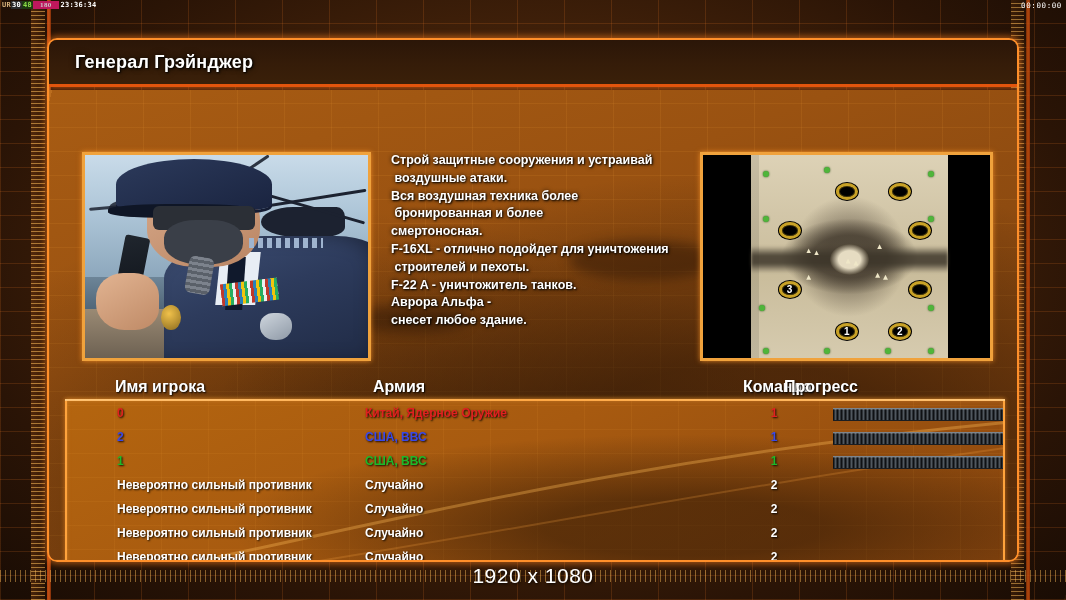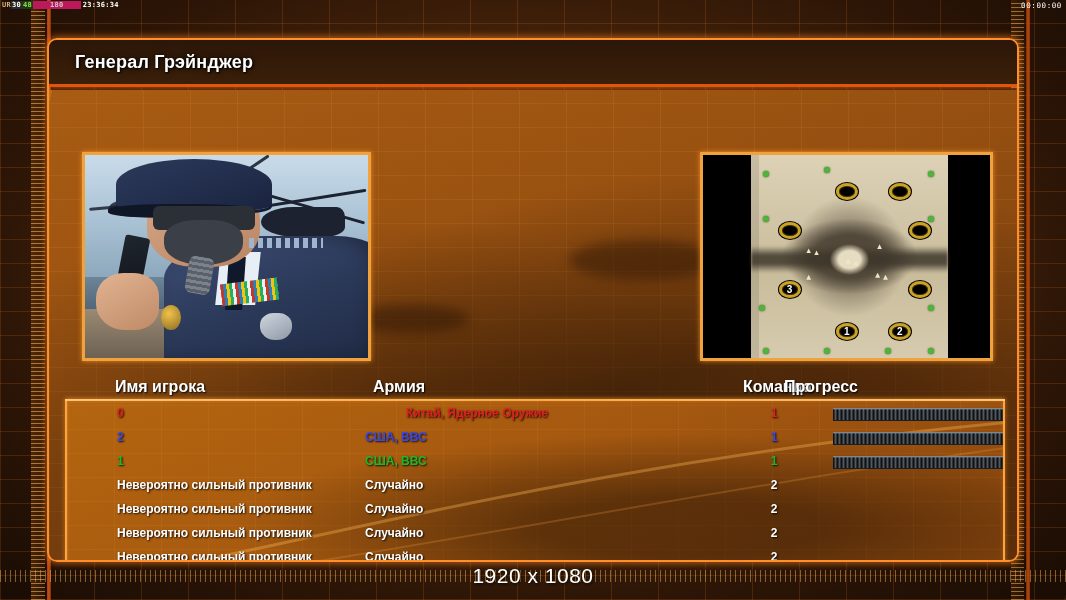--- a/index.html
+++ b/index.html
@@ -51,21 +51,21 @@
 
   
   #hud-left{
     position:absolute; left:2px; top:1px; z-index:40;
     font-family:"DejaVu Sans Mono", monospace; font-size:7px; font-weight:bold;
     letter-spacing:.3px; white-space:nowrap; line-height:9px;
   }
   #hud-left .k{ color:#d8b27a; }
   #hud-left .v1{ color:#ffffff; background:#2a2a2a; padding:0 1px; }
   #hud-left .v2{ color:#8ee04a; background:#1d3a10; padding:0 1px; }
-  #hud-left .v3{ color:#c8c8c8; background:#be185d; padding:0 17px; }
+  #hud-left .v3{ color:#c8c8c8; background:#be185d; padding:0 7px;font-family:Liberation Serif, serif; }
   #hud-left .t{ color:#ffffff; margin-left:2px; }
   #hud-right{
     position:absolute; right:4px; top:1px; z-index:40;
     font-family:"DejaVu Sans Mono", monospace; font-size:7.5px; font-weight:normal;
     color:#ffffff; letter-spacing:.6px;
   }
 
   
   #panel{
     position:absolute; left:47px; top:38px; width:972px; height:524px;
@@ -350,20 +350,30 @@
         <div class="gen-hose"></div>
         <div class="gen-stars"></div>
         <div class="gen-ribbons"></div>
         <div class="gen-badge"></div>
         <div class="gen-medal"></div>
         <div class="gen-radio"></div>
         <div class="gen-hand"></div>
       </div>
     </div>
 
+    <div id="desc">Строй защитные сооружения и устраивай
+ воздушные атаки.
+Вся воздушная техника более
+ бронированная и более
+смертоносная.
+F-16XL - отлично подойдет для уничтожения
+ строителей и пехоты.
+F-22 A - уничтожитель танков.
+Аврора Альфа -
+снесет любое здание.</div>
 
     <div id="map-frame">
       <div id="map-img">
         <div id="map-river"></div>
         <div id="map-center"></div>
 
         <div class="supply" style="left:6%;top:8%;"></div>
         <div class="supply" style="left:37%;top:6%;"></div>
         <div class="supply" style="left:90%;top:8%;"></div>
         <div class="supply" style="left:6%;top:30%;"></div>
@@ -406,21 +416,21 @@
     <div id="head-rule"></div>
 
     <div id="table-box">
       <svg id="arc" viewBox="0 0 940 199" preserveAspectRatio="none">
         <path d="M-10,190 C 220,150 520,60 960,20" fill="none" stroke="rgba(255,190,90,.35)" stroke-width="3"></path>
         <path d="M-10,198 C 260,170 600,95 960,45" fill="none" stroke="rgba(255,170,70,.22)" stroke-width="2"></path>
       </svg>
       <div id="rows">
           <div class="row" style="top: 2px;">
             <div class="cell c-name" style="color: rgb(224, 32, 32);">0</div>
-            <div class="cell c-army" style="color: rgb(224, 32, 32); margin-left: 41px;">Китай, Ядерное Оружие</div>
+            <div class="cell c-army" style="color: rgb(224, 32, 32);">Китай, Ядерное Оружие</div>
             <div class="cell c-team" style="color: rgb(224, 32, 32);">1</div>
             <div class="bar"></div>
           </div>
           <div class="row" style="top: 26px;">
             <div class="cell c-name" style="color: rgb(56, 72, 232);">2</div>
             <div class="cell c-army" style="color: rgb(56, 72, 232);">США, ВВС</div>
             <div class="cell c-team" style="color: rgb(56, 72, 232);">1</div>
             <div class="bar"></div>
           </div>
           <div class="row" style="top: 50px;">

